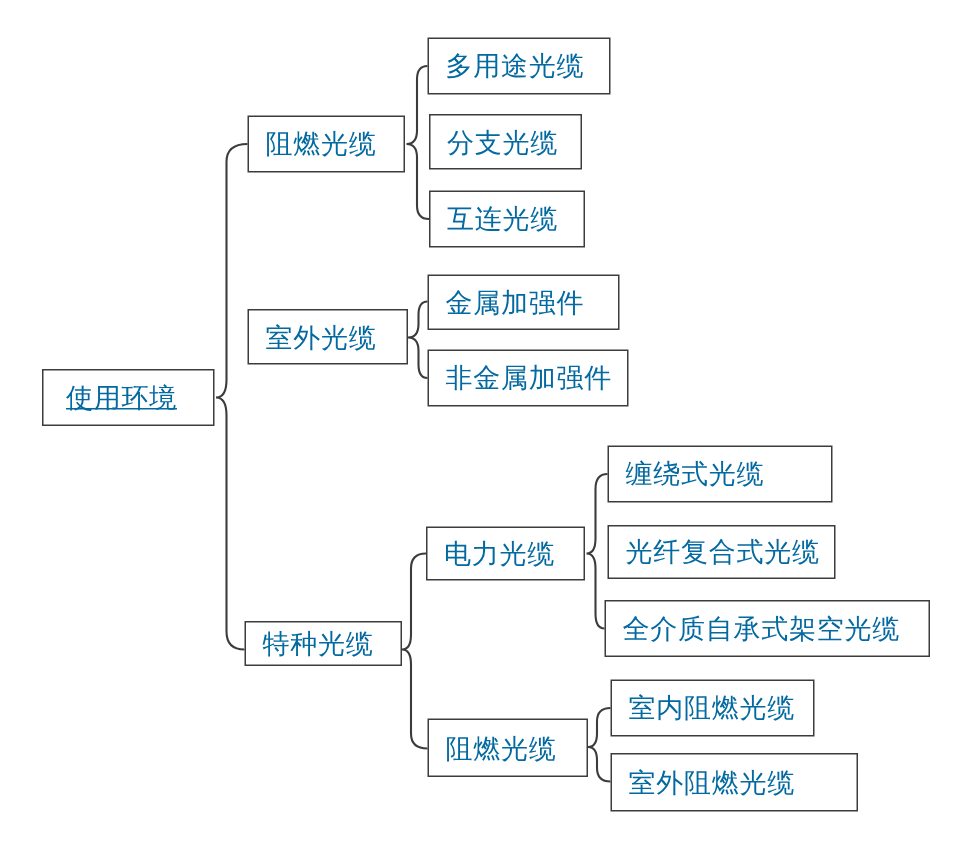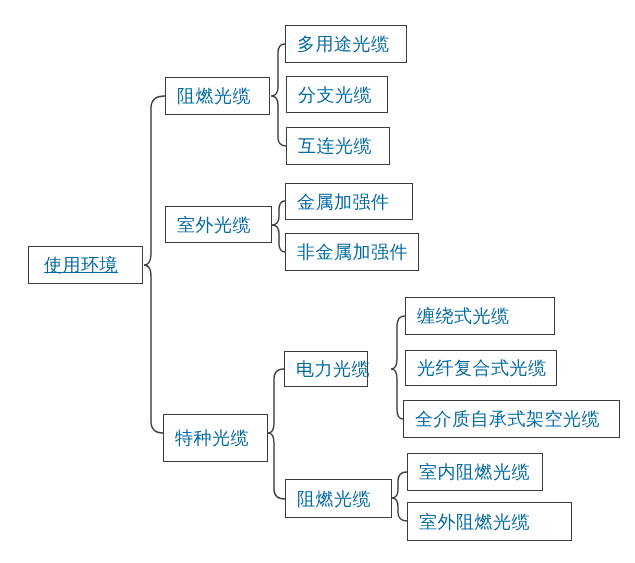--- a/index.html
+++ b/index.html
@@ -38,30 +38,30 @@
     <path class="brace" d="M 285,201 Q 279,201 279,210 L 279,216 Q 279,225 272,225 Q 279,225 279,234 L 279,243 Q 279,252 285,252" stroke="#3c3c3c"></path>
     <path class="brace" d="M 284,369 Q 274,369 274,379 L 274,423 Q 274,433 268,433 Q 274,433 274,443 L 274,489 Q 274,499 285,499" stroke="#3c3c3c"></path>
     <path class="brace" d="M 405,316 Q 397,316 397,326 L 397,359 Q 397,369 391,369 Q 397,369 397,379 L 397,409 Q 397,419 403,419" stroke="#3c3c3c"></path>
     <path class="brace" d="M 407,472 Q 398,472 398,481 L 398,489 Q 398,498 392,498 Q 398,498 398,507 L 398,512 Q 398,521 407,521" stroke="#3c3c3c"></path>
   </svg>
 
   <div class="node root" style="left:28px;top:246px;width:115px;height:38px;">使用环境</div>
 
   <div class="node" style="left:165px;top:77px;width:105px;height:38px;">阻燃光缆</div>
   <div class="node" style="left:165px;top:206px;width:107px;height:37px;">室外光缆</div>
-  <div class="node" style="left:163px;top:414px;width:105px;height:48px;">特种光缆</div>
+  <div class="node" style="left:163px;top:414px;width:105px;height:30px;">特种光缆</div>
 
   <div class="node" style="left:285px;top:25px;width:122px;height:38px;">多用途光缆</div>
   <div class="node" style="left:286px;top:76px;width:102px;height:37px;">分支光缆</div>
   <div class="node" style="left:286px;top:127px;width:104px;height:38px;">互连光缆</div>
 
   <div class="node" style="left:285px;top:183px;width:128px;height:37px;">金属加强件</div>
   <div class="node" style="left:285px;top:233px;width:134px;height:38px;">非金属加强件</div>
 
-  <div class="node" style="left:284px;top:351px;width:84px;height:36px;">电力光缆</div>
+  <div class="node" style="left:284px;top:351px;width:106px;height:36px;">电力光缆</div>
   <div class="node" style="left:285px;top:479px;width:107px;height:39px;">阻燃光缆</div>
 
   <div class="node" style="left:405px;top:297px;width:150px;height:38px;">缠绕式光缆</div>
   <div class="node" style="left:405px;top:350px;width:152px;height:36px;">光纤复合式光缆</div>
   <div class="node" style="left:403px;top:400px;width:217px;height:38px;">全介质自承式架空光缆</div>
 
   <div class="node" style="left:407px;top:453px;width:136px;height:38px;">室内阻燃光缆</div>
   <div class="node" style="left:407px;top:502px;width:165px;height:39px;">室外阻燃光缆</div>
 
 </div>

